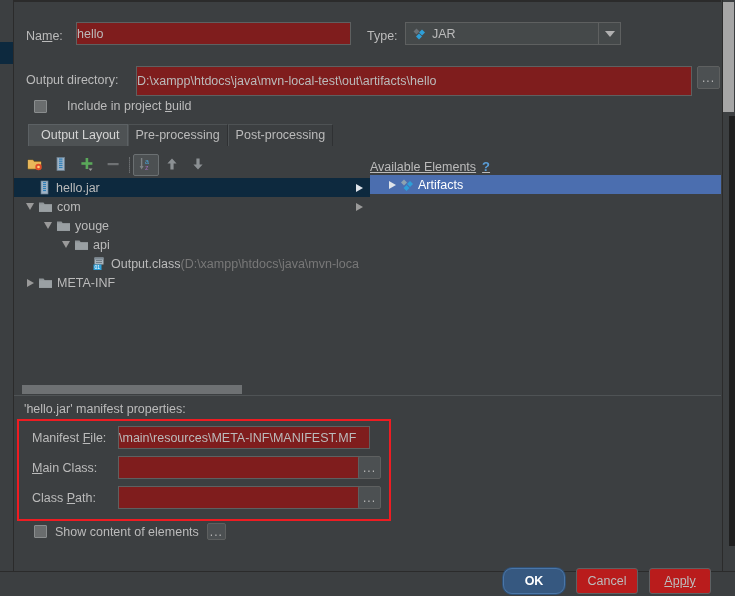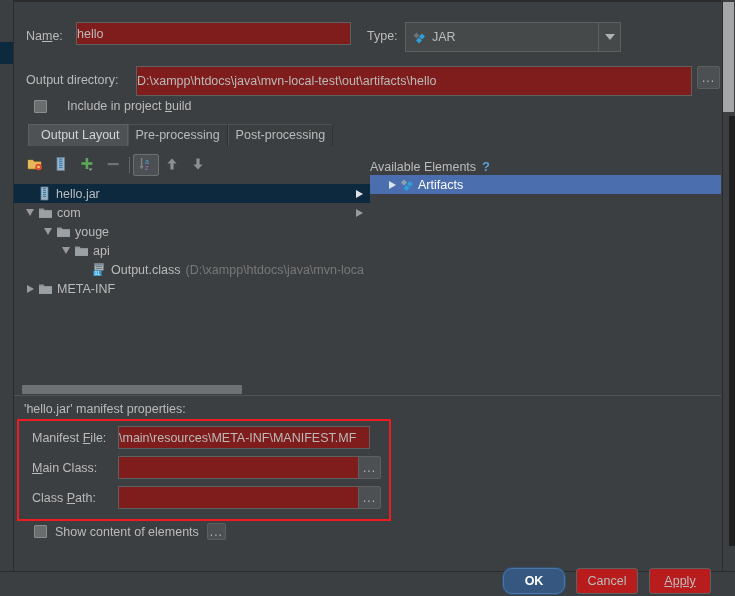--- a/index.html
+++ b/index.html
@@ -187,21 +187,21 @@
   }
   .tri-d {
     width: 0; height: 0;
     border-left: 4.5px solid transparent;
     border-right: 4.5px solid transparent;
     border-top: 7px solid #9a9a9a;
   }
   .tri-r.white { border-left-color: #dfe4ea; }
   .node-icon { flex: 0 0 auto; display: flex; align-items: center; margin-right: 4px; }
   .node-label { margin-left: 0px; }
-  .node-sub { color: #787878; margin-left: 5px; }
+  .node-sub { color: #787878; }
 
   .panel-right-head {
     position: absolute;
     font-size: 12.5px; color: #bbbbbb;
     display: flex; align-items: center; gap: 6px;
   }
   .help-q { color: #5a9ed8; font-weight: bold; font-size: 13px; }
 
   .expander-cell {
     position: absolute; right: 0; top: 0; width: 22px; height: 19px;
@@ -265,21 +265,21 @@
     <div class="right-scroll-thumb"></div>
   </div>
   <div class="right-scroll-dark"></div>
 
   <div class="content">
 
     <div class="lbl" style="position:absolute;left:12px;top:27px;"><span>Na</span><span class="mn">m</span><span>e:</span></div>
     <input class="field" style="position: absolute; left: 62px; top: 20px; width: 275px; height: 23px;" value="hello">
 
     <div class="lbl" style="position:absolute;left:353px;top:27px;">Type:</div>
-    <div class="combo" style="left:391px;top:20px;width:216px;height:30px;">
+    <div class="combo" style="left:391px;top:20px;width:216px;height:23px;">
       <div class="cb-label">
         <span style="display:inline-block;width:13px;height:13px;position:relative;">
           <svg width="13" height="13" viewBox="0 0 13 13">
             <polygon points="3.5,1.5 6.5,4.5 3.5,7.5 0.5,4.5" fill="#6b7075"></polygon>
             <polygon points="9,2.5 12,5.5 9,8.5 6,5.5" fill="#2e9fd8"></polygon>
             <polygon points="6,6.5 9,9.5 6,12.5 3,9.5" fill="#2e9fd8"></polygon>
           </svg>
         </span>
         <span>JAR</span>
       </div>
@@ -364,21 +364,21 @@
       </div>
       <div class="tb-btn">
         <span>
           <svg width="16" height="16" viewBox="0 0 16 16">
             <polygon points="8,13.6 12.6,8.6 9.6,8.6 9.6,2.6 6.4,2.6 6.4,8.6 3.4,8.6" fill="#8b9093"></polygon>
           </svg>
         </span>
       </div>
     </div>
 
-    <div class="tree-panel" id="output-tree" style="left:0px;top:182px;width:356px;height:200px;">
+    <div class="tree-panel" id="output-tree" style="left:0px;top:176px;width:356px;height:200px;">
         <div class="tree-row sel-left">
           <span style="display: inline-block; flex: 0 0 8px;"></span>
           <span class="tw"></span>
           <span class="node-icon">
             <svg width="14" height="15" viewBox="0 0 14 15">
               <rect x="3" y="1" width="7" height="13" fill="#9fb3c6" stroke="#6b7f90" stroke-width="0.7"></rect>
               <g fill="#2e7fb8">
                 <rect x="5" y="2" width="3" height="1.1"></rect>
                 <rect x="5" y="4" width="3" height="1.1"></rect>
                 <rect x="5" y="6" width="3" height="1.1"></rect>
@@ -463,21 +463,21 @@
           </span>
           <span class="node-label">META-INF</span>
         </div>
       </div>
 
     <div class="hscroll-track" style="left:8px;top:383px;width:348px;height:9px;">
       <div class="hscroll-thumb" style="left:0px;top:0px;width:220px;height:9px;"></div>
     </div>
     <div class="hr-line" style="left:0px;top:393px;width:707px;"></div>
 
-    <div class="panel-right-head" style="left:356px;top:157px;">
+    <div class="panel-right-head" style="left:356px;top:157px;text-decoration:underline;">
       <span>Available Elements</span>
       <span class="help-q">?</span>
     </div>
     <div class="tree-panel" id="available-tree" style="left:356px;top:173px;width:351px;height:200px;">
         <div class="tree-row sel-blue">
           <span style="flex: 0 0 14px;"></span>
           <span class="tw">
             <span class="tri-r white"></span>
           </span>
           <span class="node-icon">

